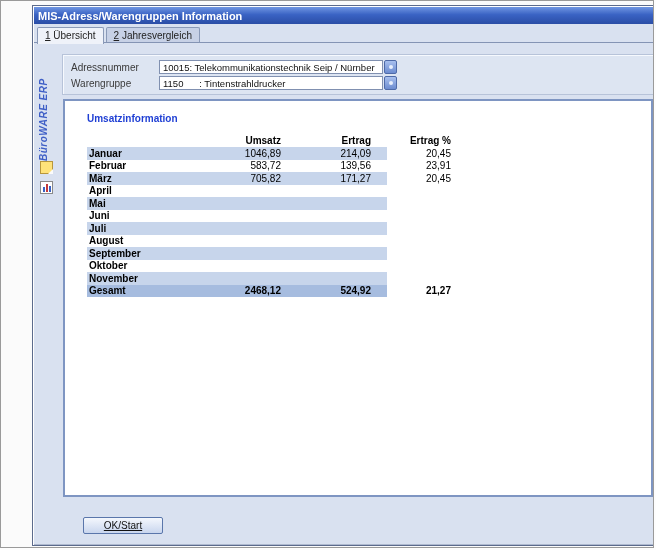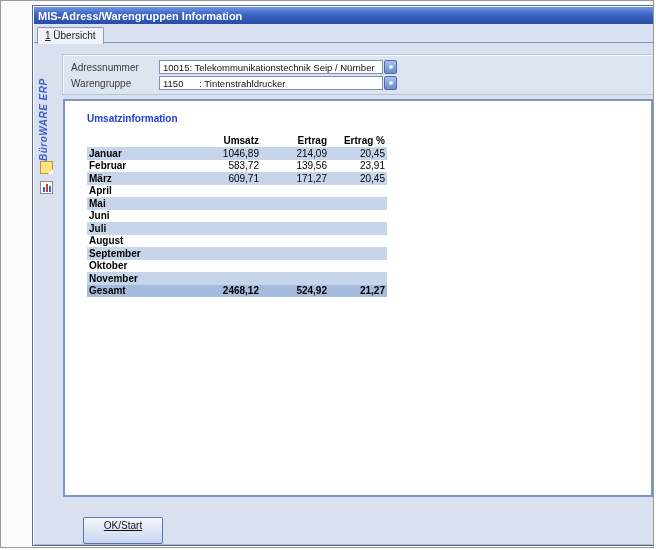--- a/index.html
+++ b/index.html
@@ -54,48 +54,51 @@
   .combo-btn { width:13px; height:14px; margin-left:1px; border:1px solid #4e6aa8; border-radius:2px;
                background:linear-gradient(to bottom,#a8c0ee,#6c8cd0); position:relative; }
   .combo-btn::after { content:""; position:absolute; left:4px; top:4px; width:4px; height:4px;
                       border-radius:50%; background:#e8effc; }
 
   .main-panel { position:absolute; left:29px; top:56px; width:590px; height:398px;
                 background:#ffffff; border:2px solid #7e95c2; }
   .panel-title { position:absolute; left:22px; top:12px; font-size:10px; font-weight:bold; color:#1f3fd4; }
 
   .umsatz-table { position:absolute; left:22px; top:32px; width:300px; }
-  .t-row, .t-head { display:grid; grid-template-columns:100px 74px 68px 58px; align-items:center; height:12.5px; font-size:10px; }
+  .t-row, .t-head { display:grid; grid-template-columns:100px 74px 68px 58px; align-items:center; height:12.5px; font-size:10px;gap:22px; }
   .t-head { font-weight:bold; height:14px; }
   .c-month { padding-left:2px; font-weight:bold; color:#000; overflow:hidden; white-space:nowrap; }
   .c-num { text-align:right; padding-right:2px; color:#000; }
   .t-row.striped { background:#c7d5eb; }
   .t-row.total { background:#a6bcdf; font-weight:bold; }
   .t-row.total .c-num { font-weight:bold; }
 
-  .ok-button { position:absolute; left:49px; top:474px; width:80px; height:27px;
+  .ok-button { position:absolute; left:49px; top:474px; width:80px; height:17px;
                border:1px solid #5a76ab; border-radius:2px;
                background:linear-gradient(to bottom,#f4f7fd,#c9d6ee);
                font-size:10px; text-align:center; line-height:15px; color:#111; }
   .ok-button span { text-decoration:underline; }
 </style>
 </head>
 <body>
 
 <div class="screen">
   <div class="window">
 
     <div class="titlebar">
       <span class="title">MIS-Adress/Warengruppen Information</span>
       <span class="close-btn">x</span>
     </div>
 
     <div class="tabstrip">
       <div class="tab active">
         <span class="tab-label">1 Übersicht</span>
+      </div>
+      <div class="tab">
+        <span class="tab-label">2 Jahresvergleich</span>
       </div>
     </div>
 
     <div class="content">
 
       <div class="sidebar">
         <div class="brand">BüroWARE ERP</div>
         <div class="side-icon notes-icon"></div>
         <div class="side-icon chart-icon">
           <span class="bar b1"></span>
@@ -134,21 +137,21 @@
                 <div class="c-num">20,45</div>
               </div>
               <div class="t-row">
                 <div class="c-month">Februar</div>
                 <div class="c-num">583,72</div>
                 <div class="c-num">139,56</div>
                 <div class="c-num">23,91</div>
               </div>
               <div class="t-row striped">
                 <div class="c-month">März</div>
-                <div class="c-num">609,71</div>
+                <div class="c-num">705,82</div>
                 <div class="c-num">171,27</div>
                 <div class="c-num">20,45</div>
               </div>
               <div class="t-row">
                 <div class="c-month">April</div>
                 <div class="c-num"></div>
                 <div class="c-num"></div>
                 <div class="c-num"></div>
               </div>
               <div class="t-row striped">

